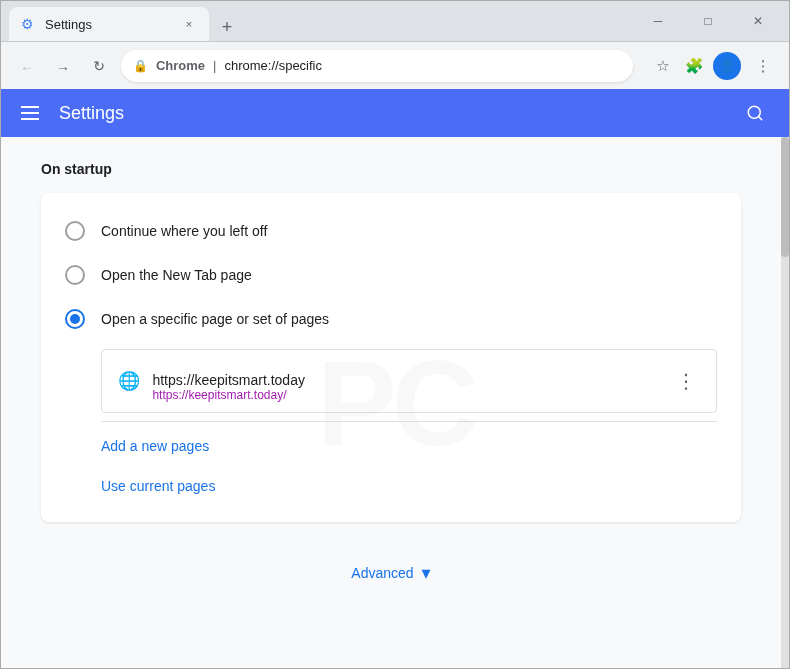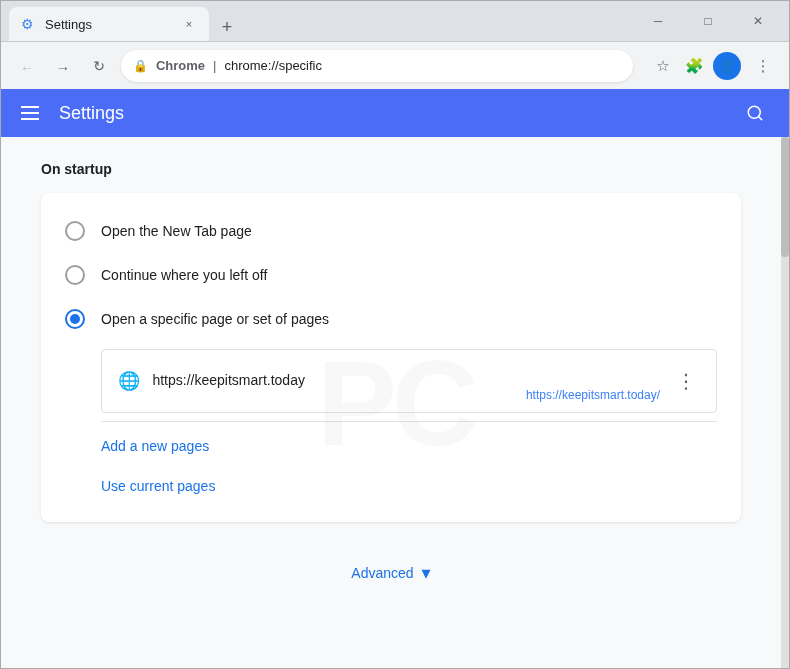--- a/index.html
+++ b/index.html
@@ -56,21 +56,21 @@
     .radio-circle { width: 20px; height: 20px; border-radius: 50%; border: 2px solid #9e9e9e; display: flex; align-items: center; justify-content: center; flex-shrink: 0; }
     .radio-circle.selected { border-color: #1a73e8; }
     .radio-inner { width: 10px; height: 10px; border-radius: 50%; background: #1a73e8; }
     .radio-label { font-size: 14px; color: #202124; }
 
     
     .url-entry { margin: 8px 0 8px 36px; display: flex; align-items: center; padding: 10px 16px; border: 1px solid #e0e0e0; border-radius: 4px; gap: 12px; }
     .url-icon { font-size: 18px; color: #5f6368; }
     .url-info { flex: 1; margin-top: 12px; }
     .url-main { font-size: 14px; color: #202124; }
-    .url-sub { font-size: 12px; color: #3b82f6; text-align: right; }
+    .url-sub { font-size: 12px; color: #a21caf; }
     .url-more { font-size: 20px; color: #5f6368; cursor: pointer; padding: 4px; border-radius: 50%; }
     .url-divider { height: 1px; background: #e0e0e0; margin: 4px 0 4px 36px; }
 
     
     .link-btn { color: #1a73e8; font-size: 14px; font-weight: 500; cursor: pointer; padding: 12px 16px 12px 36px; display: block; }
 
     
     .advanced-section { display: flex; align-items: center; justify-content: center; gap: 8px; padding: 16px; }
     .advanced-text { font-size: 14px; color: #1a73e8; cursor: pointer; }
     .advanced-arrow { font-size: 18px; color: #1a73e8; cursor: pointer; }
@@ -137,26 +137,26 @@
   <div class="content-area" style="position:relative;">
     <div class="watermark">PC</div>
 
     <div class="settings-content">
       <div class="section-title">On startup</div>
 
       <div class="card">
 
         <div class="radio-option">
           <div class="radio-circle"></div>
-          <span class="radio-label">Open the New Tab page</span>
+          <span class="radio-label">Continue where you left off</span>
         </div>
 
         <div class="radio-option">
           <div class="radio-circle"></div>
-          <span class="radio-label">Continue where you left off</span>
+          <span class="radio-label">Open the New Tab page</span>
         </div>
 
         <div class="radio-option">
           <div class="radio-circle selected">
             <div class="radio-inner"></div>
           </div>
           <span class="radio-label">Open a specific page or set of pages</span>
         </div>
 
         <div class="url-entry">

